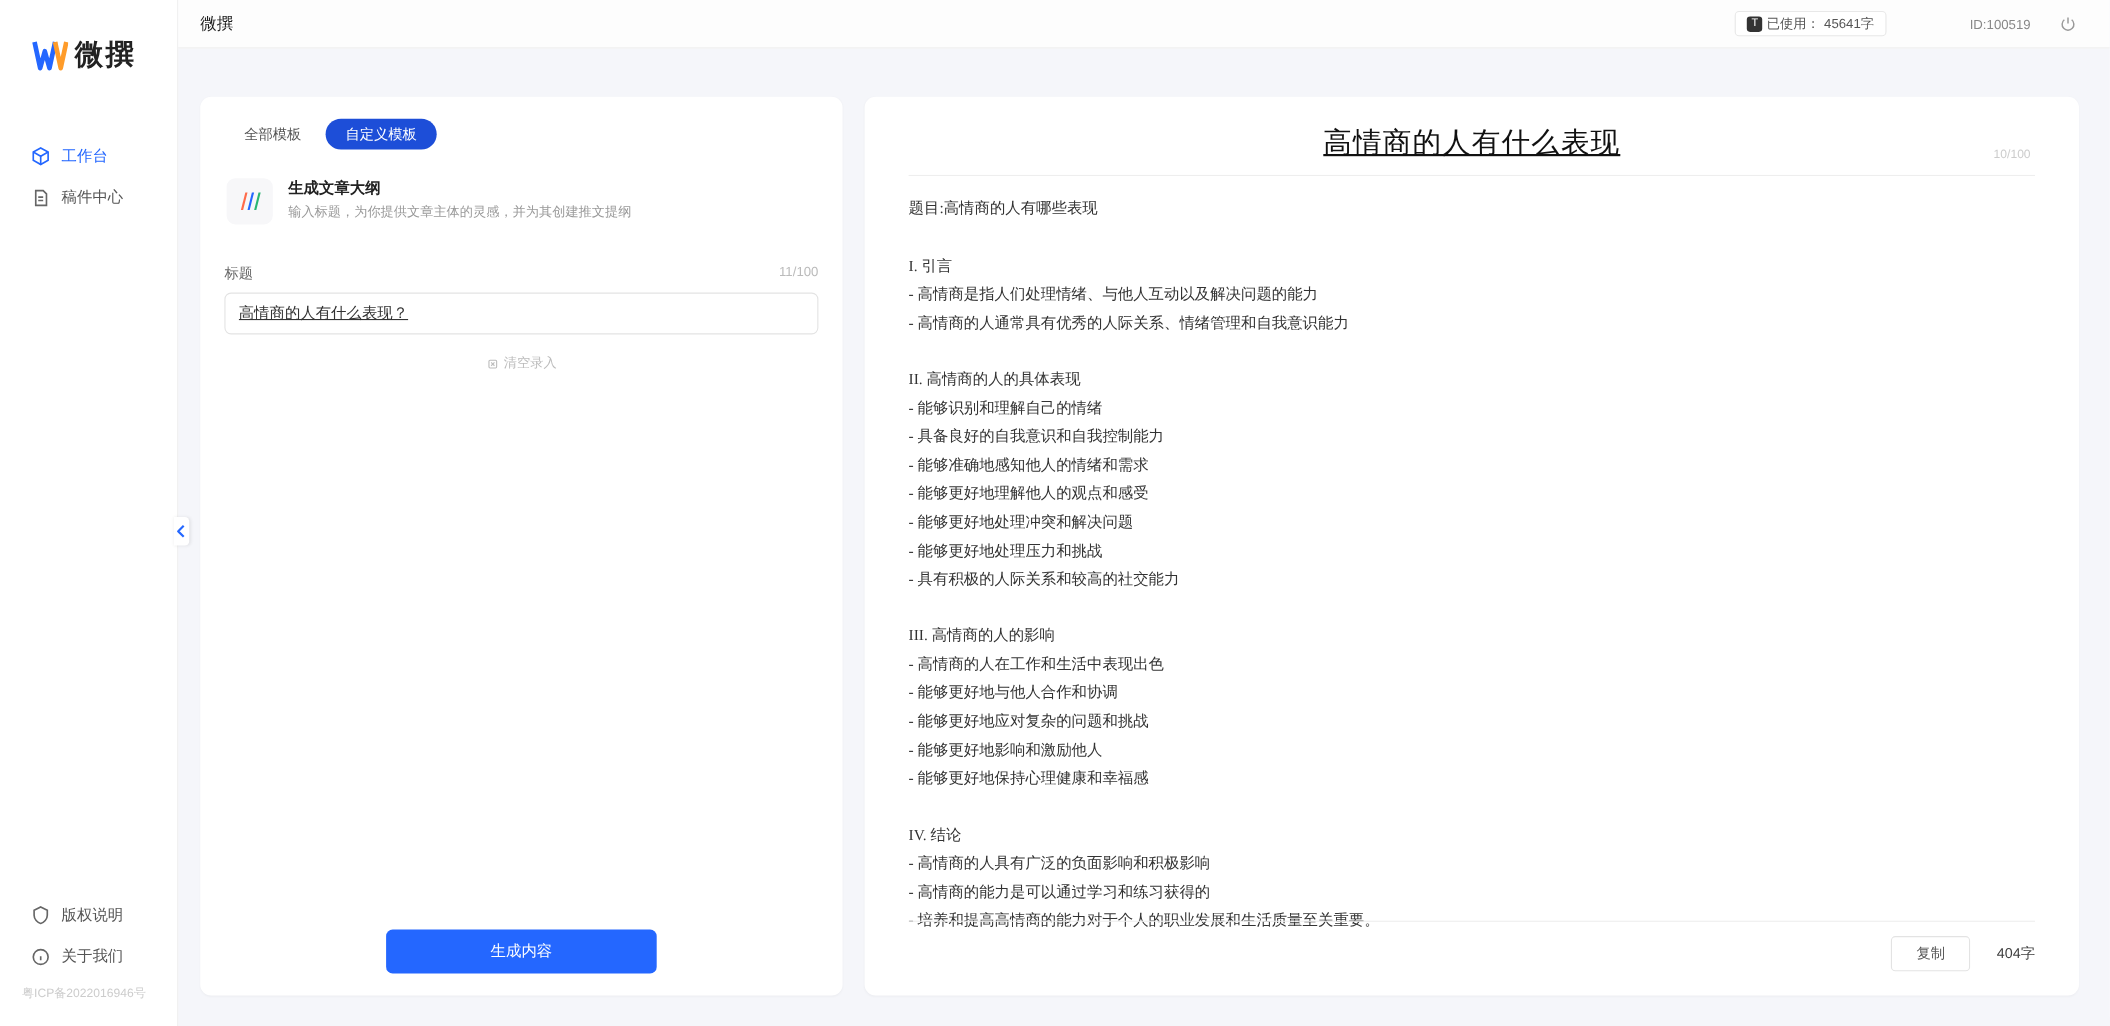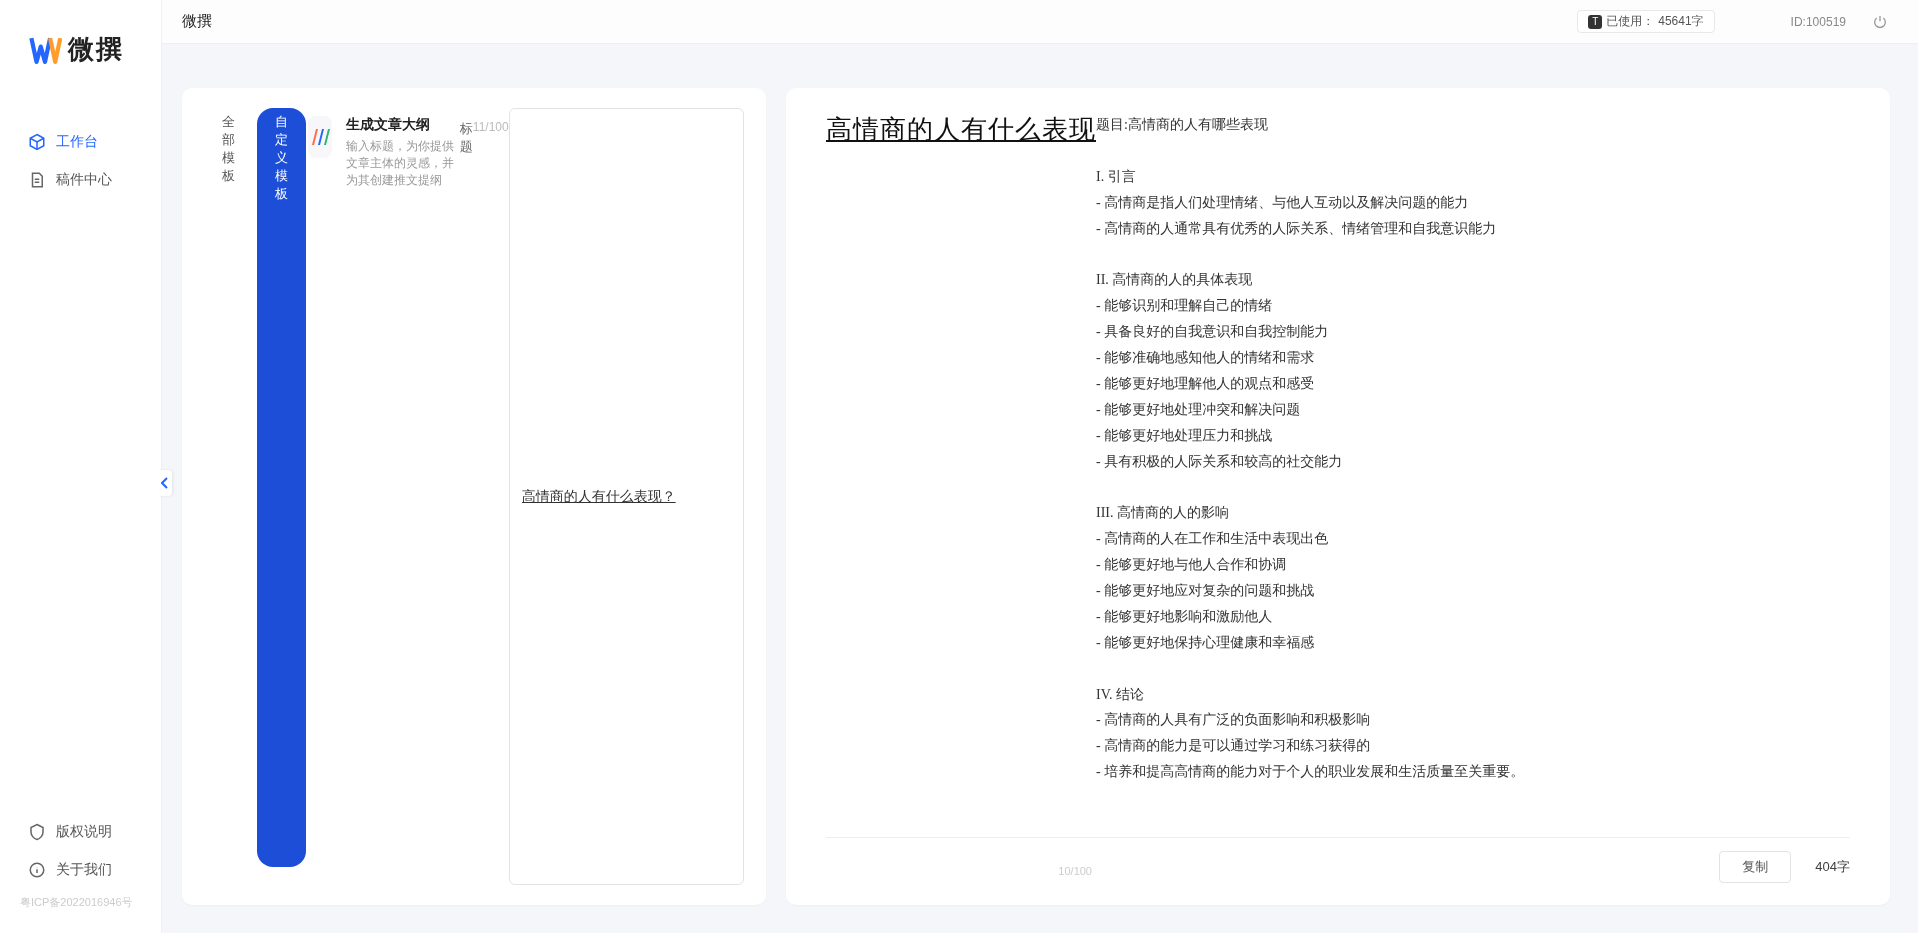--- a/index.html
+++ b/index.html
@@ -17,21 +17,21 @@
 .collapse-handle { position: absolute; left: 158px; top: 470px; width: 14px; height: 26px; background: #fff; border-radius: 0 4px 4px 0; display: flex; align-items: center; justify-content: center; box-shadow: 1px 0 3px rgba(0,0,0,0.08); cursor: pointer; }
 .main { flex: 1; display: flex; flex-direction: column; }
 .topbar { height: 44px; display: flex; align-items: center; padding: 0 30px 0 20px; border-bottom: 1px solid #eee; background: #fdfdfd; }
 .topbar-title { font-size: 15px; color: #222; }
 .topbar-spacer { flex: 1; }
 .usage-badge { background: #fff; border: 1px solid #e8e8e8; border-radius: 4px; padding: 2px 10px; font-size: 12px; color: #555; display: flex; align-items: center; gap: 4px; }
 .usage-badge .pre-icon { background: #333; color: #fff; border-radius: 3px; width: 14px; height: 14px; font-size: 10px; display: inline-flex; align-items: center; justify-content: center; }
 .id-text { font-size: 12px; color: #888; margin-left: 76px; }
 .power-icon { margin-left: 26px; color: #999; cursor: pointer; width: 16px; height: 16px; }
 .content { flex: 1; display: flex; gap: 20px; padding: 44px 28px 28px 20px; }
-.panel { background: #fff; border-radius: 10px; box-shadow: 0 1px 2px rgba(0,0,0,0.03); display: flex; }
+.panel { background: #fff; border-radius: 10px; box-shadow: 0 1px 2px rgba(0,0,0,0.03); display: flex; flex-direction: column; }
 .left-panel { width: 584px; padding: 20px 22px; position: relative; }
 .tabs { display: flex; gap: 4px; margin-bottom: 18px; }
 .tab { padding: 5px 18px; border-radius: 16px; font-size: 13px; cursor: pointer; color: #555; }
 .tab.active { background: #1d4ed8; color: #fff; }
 .template-card { display: flex; gap: 14px; padding: 8px 2px 24px 2px; }
 .template-icon { width: 42px; height: 42px; border-radius: 8px; background: #f7f7f9; display: flex; align-items: center; justify-content: center; }
 .template-title { font-size: 14px; font-weight: 600; color: #222; margin-bottom: 4px; }
 .template-desc { font-size: 12px; color: #999; }
 .field-label-row { display: flex; justify-content: space-between; font-size: 13px; color: #666; margin-bottom: 8px; margin-top: 12px; }
 .field-count { font-size: 12px; color: #bbb; }
@@ -145,20 +145,28 @@
         <div>
           <div class="template-title">生成文章大纲</div>
           <div class="template-desc">输入标题，为你提供文章主体的灵感，并为其创建推文提纲</div>
         </div>
       </div>
       <div class="field-label-row">
         <span>标题</span>
         <span class="field-count">11/100</span>
       </div>
       <input class="title-input" type="text" value="高情商的人有什么表现？" style="">
+      <div class="clear-btn">
+        <svg class="ico" viewBox="0 0 24 24" fill="none" stroke="#bbb" stroke-width="2">
+            <rect x="5" y="5" width="14" height="14" rx="2"></rect>
+            <path d="M9 9 L15 15 M15 9 L9 15"></path>
+          </svg>
+        <span>清空录入</span>
+      </div>
+      <button class="generate-btn">生成内容</button>
     </div>
 
     <div class="panel right-panel">
       <div class="output-title-row">
         <span class="output-title">高情商的人有什么表现</span>
         <span class="out-count">10/100</span>
       </div>
       <div class="divider"></div>
       <div class="output-body">题目:高情商的人有哪些表现
 

